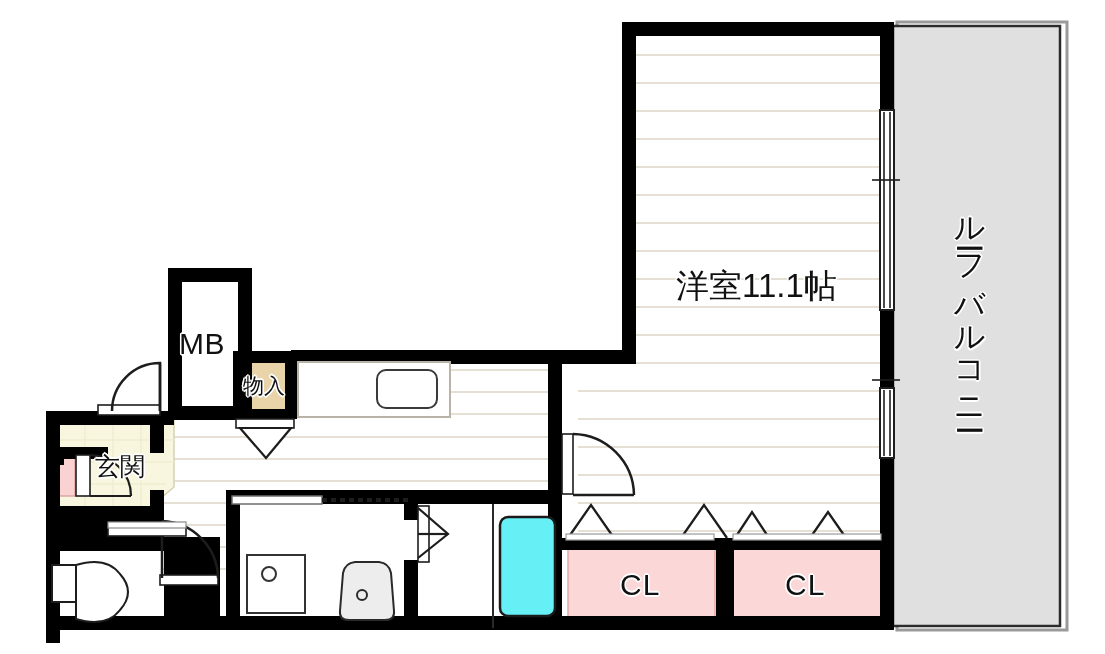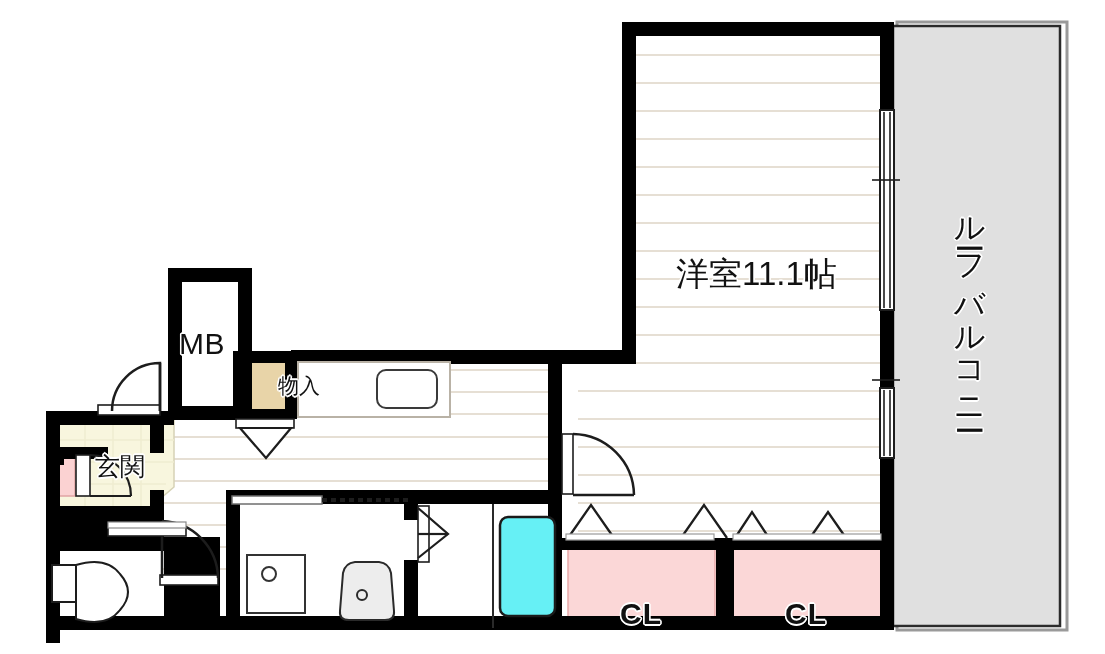--- a/index.html
+++ b/index.html
@@ -37,37 +37,35 @@
        1.2px 1.2px 0 #ffffff, -1.2px 1.2px 0 #ffffff,
        1.2px -1.2px 0 #ffffff, -1.2px -1.2px 0 #ffffff;
   }
   .lbl-room {
     font-size: 33px;
     font-weight: 400;
     letter-spacing: 0px;
   }
   .lbl-cl {
     font-size: 30px;
-    font-weight: 700;
+    font-weight: 400;
     letter-spacing: 1px;
-    margin-top: 29px;
   }
   .lbl-mb {
     font-size: 30px;
     font-weight: 400;
     letter-spacing: 0.5px;
   }
   .lbl-genkan {
     font-size: 25px;
     font-weight: 400;
   }
   .lbl-mono {
     font-size: 21px;
     font-weight: 400;
-    margin-left: 35px;
   }
   .lbl-vert {
     font-size: 31px;
     writing-mode: vertical-rl;
     text-orientation: upright;
     line-height: 1.04;
     letter-spacing: 1px;
   }
 </style>
 </head>
@@ -276,21 +274,21 @@
     </g>
     <g>
       <rect x="880" y="388" width="14" height="70" fill="#ffffff" stroke="#1d1d1d" stroke-width="2"></rect>
       <line x1="884" y1="390" x2="884" y2="456" stroke="#1d1d1d" stroke-width="1.6"></line>
       <line x1="890" y1="390" x2="890" y2="456" stroke="#1d1d1d" stroke-width="1.6"></line>
       <line x1="872" y1="380" x2="900" y2="380" stroke="#1d1d1d" stroke-width="1.6"></line>
     </g>
 
   </svg>
 
-  <div class="lbl lbl-room" style="left:676px; top:252px;">洋室11.1帖</div>
+  <div class="lbl lbl-room" style="left:676px; top:264px;">洋室11.1帖</div>
 
   <div class="lbl lbl-vert" style="left:953px; top:196px;">ルーフバルコニー</div>
 
   <div class="lbl lbl-cl" style="left:620px; top:568px;">CL</div>
 
   <div class="lbl lbl-cl" style="left:785px; top:568px;">CL</div>
 
   <div class="lbl lbl-mb" style="left:179px; top:327px;">MB</div>
 
   <div class="lbl lbl-genkan" style="left:95px; top:450px;">玄関</div>

